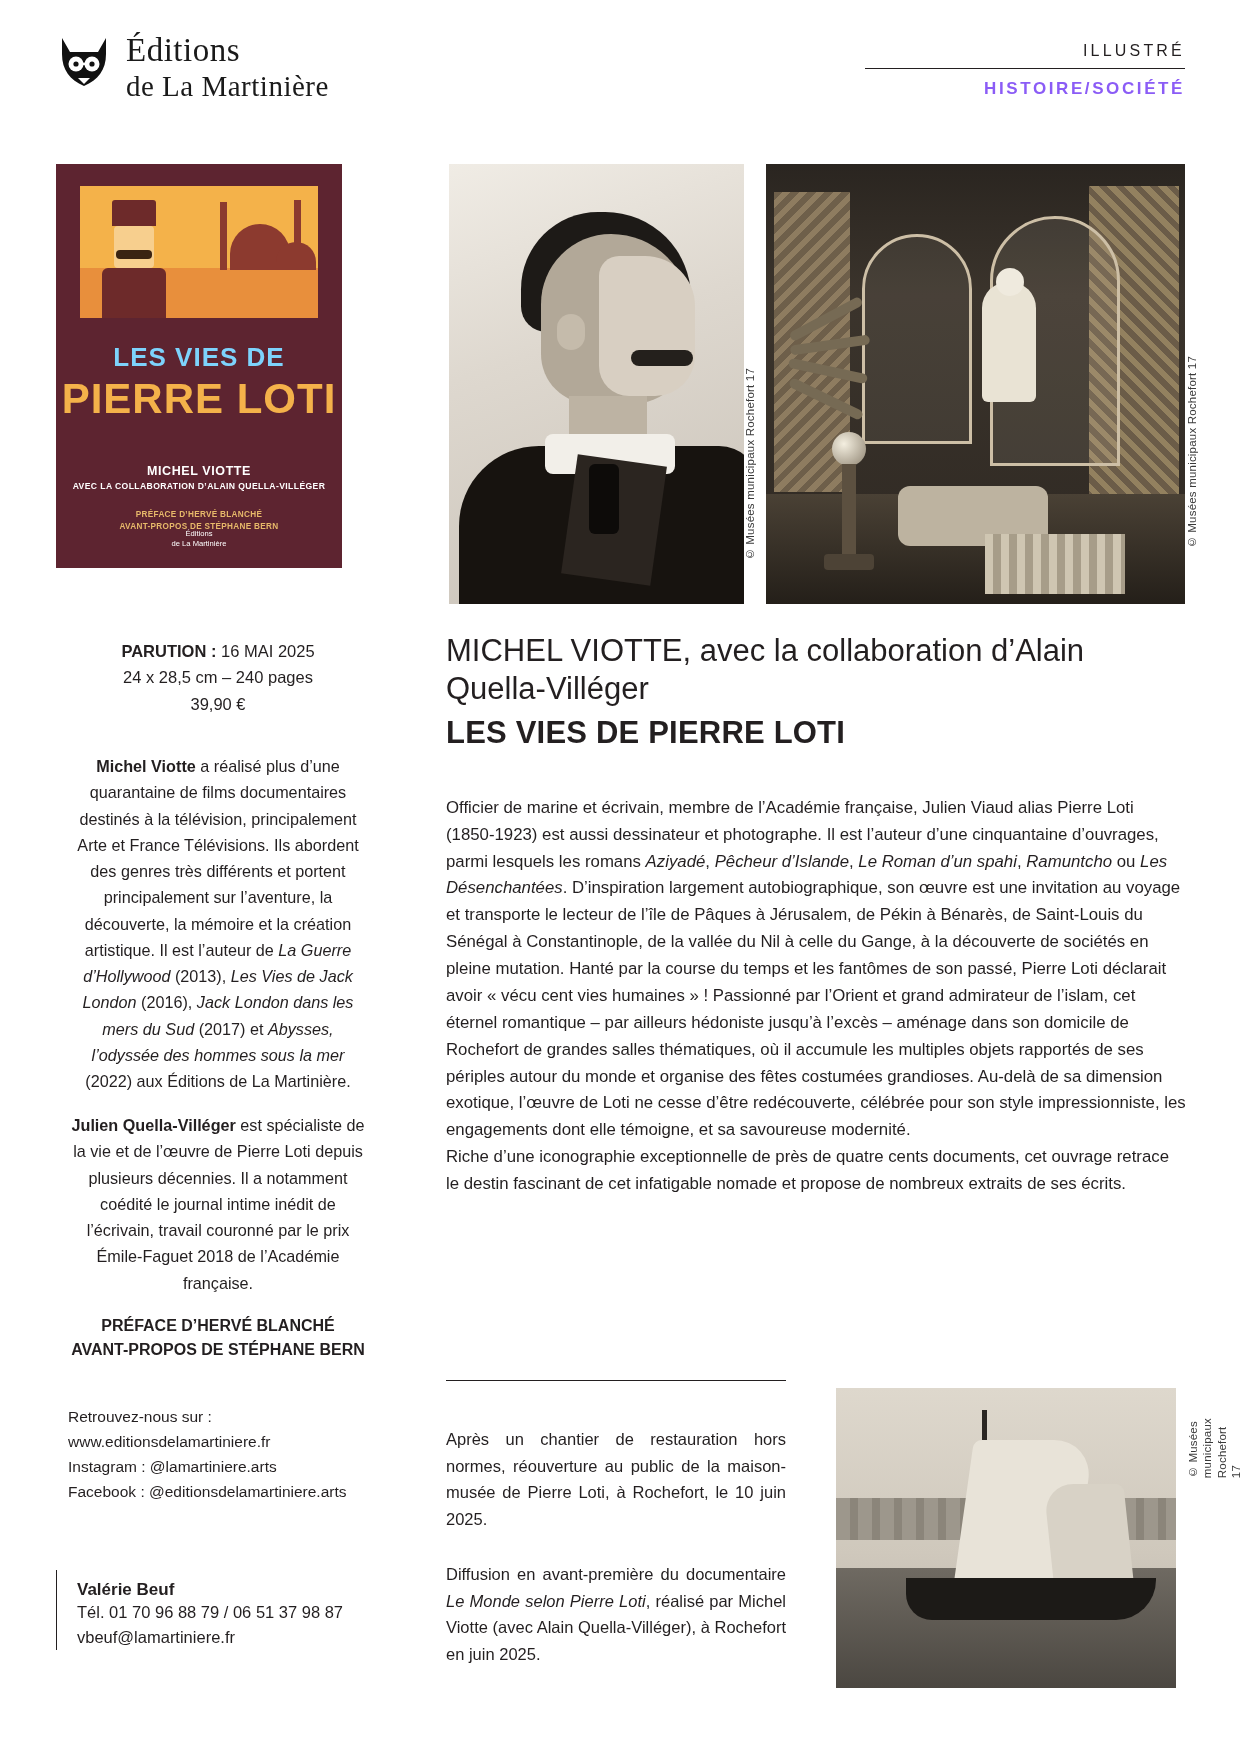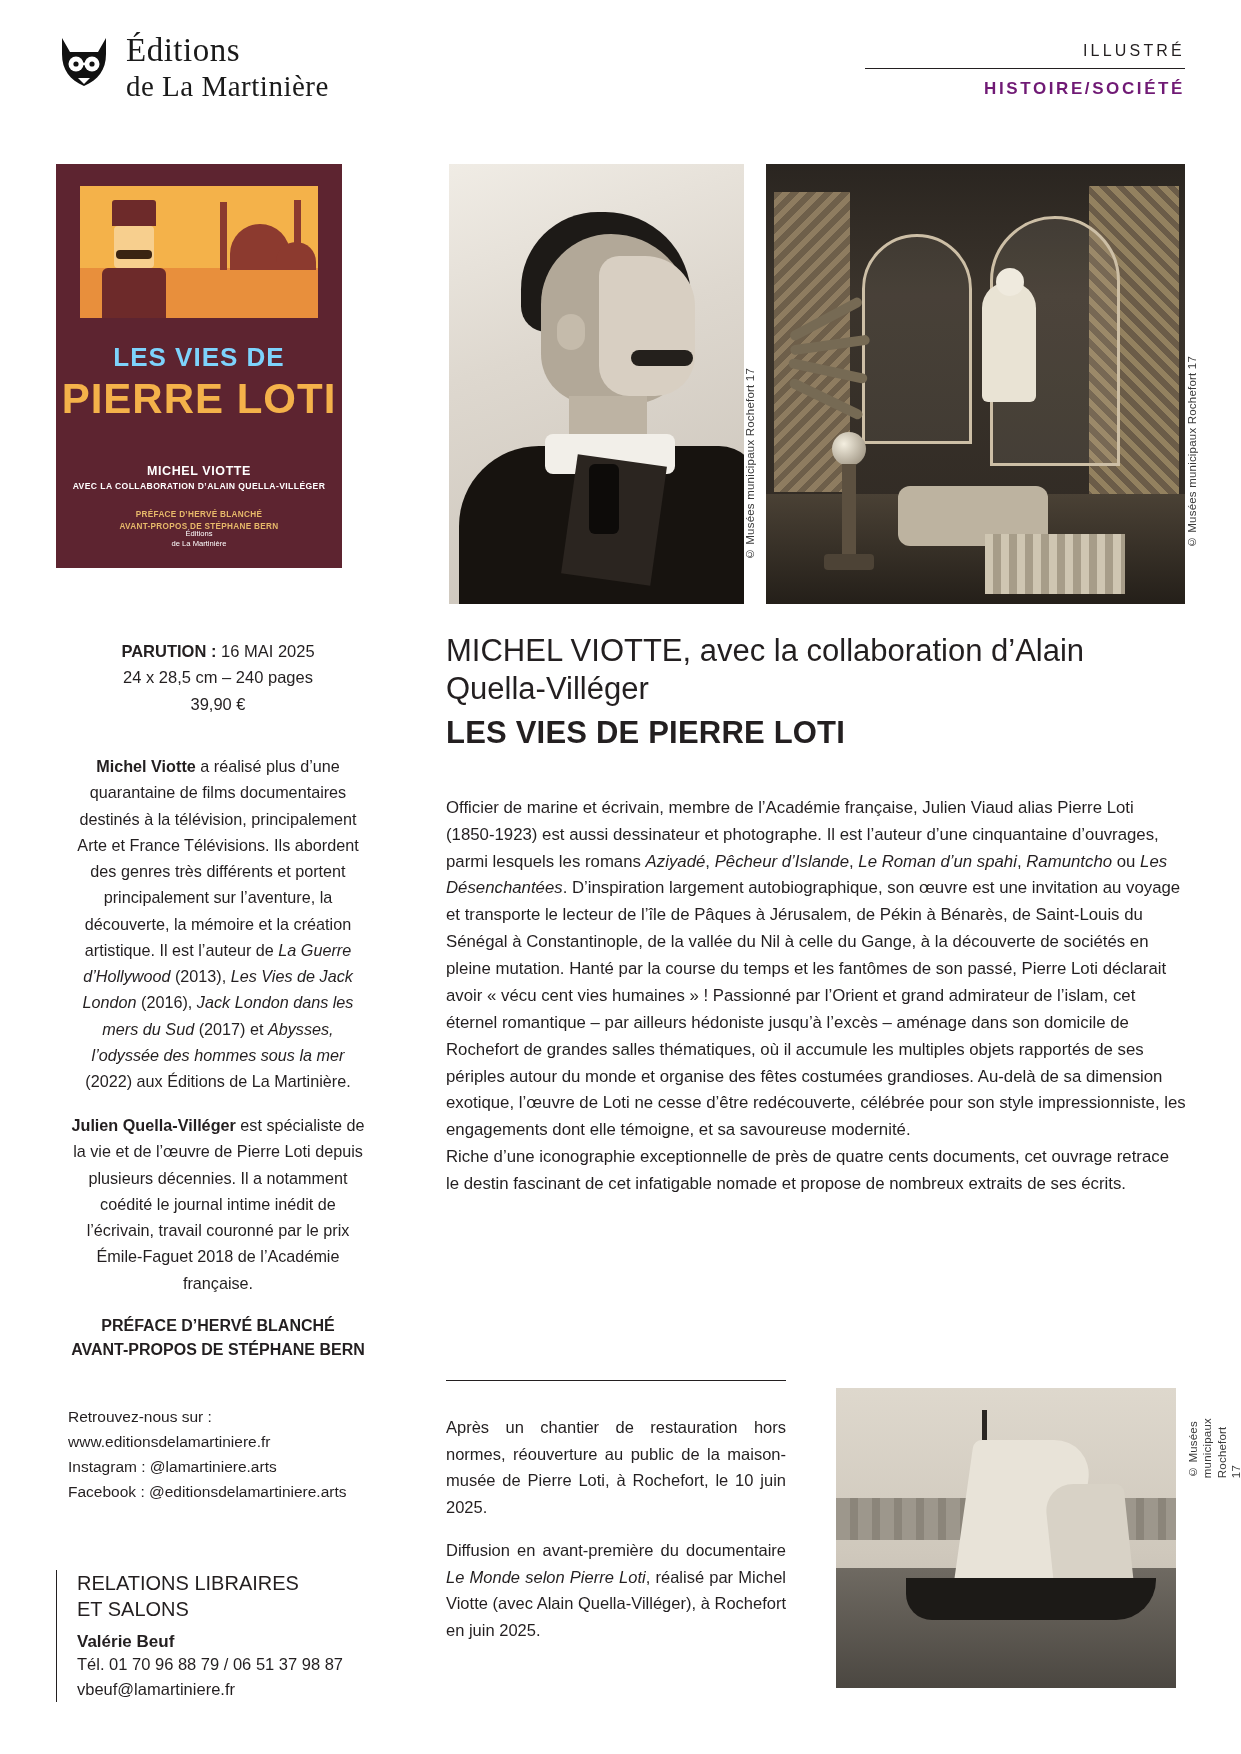--- a/index.html
+++ b/index.html
@@ -19,21 +19,21 @@
   .header { position: absolute; left: 56px; top: 34px; right: 56px; height: 90px; }
   .logo-wrap { position: absolute; left: 0; top: 0; display: flex; align-items: flex-start; gap: 14px; }
   .logo-mark { width: 56px; height: 62px; position: relative; }
   .logo-text { line-height: 1.0; }
   .logo-line1 { font-family: "Liberation Serif", serif; font-size: 33px; letter-spacing: 0.5px; color:#1a1a1a; }
   .logo-line2 { font-family: "Liberation Serif", serif; font-size: 29px; letter-spacing: 0.5px; color:#1a1a1a; margin-top: 5px; }
 
   .header-right { position: absolute; right: 0; top: 8px; text-align: right; width: 320px; }
   .cat-top { font-size: 16px; letter-spacing: 3.2px; color:#231f20; padding-bottom: 8px; }
   .cat-rule { border-top: 1.6px solid #231f20; width: 100%; }
-  .cat-bottom { font-size: 17px; letter-spacing: 2.6px; font-weight: bold; color:#701a75; padding-top: 10px; }
+  .cat-bottom { font-size: 17px; letter-spacing: 2.6px; font-weight: bold; color:#8b5cf6; padding-top: 10px; }
 
   
   .cover {
     position: absolute; left: 56px; top: 164px; width: 286px; height: 404px;
     background: #5d2430; overflow: hidden;
   }
   .cover-ill { position:absolute; left: 24px; top: 22px; width: 238px; height: 132px; background:#f0a93b; overflow:hidden; }
   .cover-sky { position:absolute; left:0; top:0; width:100%; height:82px; background:#f4b24a; }
   .cover-sea { position:absolute; left:0; top:82px; width:100%; height:50px; background:#e88f3c; }
   .dome { position:absolute; background:#8c3a2f; }
@@ -114,21 +114,21 @@
   .right { position:absolute; left: 446px; top: 632px; width: 740px; }
   .title-author { font-size: 31px; line-height: 1.22; color:#231f20; font-weight: normal; }
   .title-book { font-size: 31px; line-height: 1.2; font-weight: bold; margin-top: 6px; letter-spacing: 0.2px; }
   .blurb { margin-top: 44px; font-size: 16.8px; line-height: 1.60; color:#231f20; }
   .blurb p { margin: 0; }
   .blurb i { font-style: italic; }
 
   .ev-rule { position:absolute; left: 446px; top: 1380px; width: 340px; border-top: 1.6px solid #231f20; }
   .events { position:absolute; left: 446px; top: 1398px; width: 340px; }
   .ev-title { font-size: 32px; letter-spacing: 0.5px; color:#231f20; }
-  .ev-p { font-size: 16.5px; line-height: 1.62; text-align: justify; margin-top: 16px; }
+  .ev-p { font-size: 16.5px; line-height: 1.62; text-align: justify; margin-top: 28px; }
   .ev-p i { font-style: italic; }
 
   .p-boat { left: 836px; top: 1388px; width: 340px; height: 300px; }
   .bt-sky { position:absolute; inset:0; background: linear-gradient(180deg,#ded8cd 0%, #cfc8bc 55%, #b9b3a8 100%); }
   .bt-city { position:absolute; left:0; right:0; top: 110px; height: 42px; background: repeating-linear-gradient(90deg,#9d978c 0 14px,#8b857a 14px 22px); }
   .bt-water { position:absolute; left:0; right:0; bottom: 0; height: 120px; background: linear-gradient(180deg,#6f6a62,#4b4741); }
   .bt-hull { position:absolute; left: 70px; bottom: 68px; width: 250px; height: 42px; background:#1c1a17; border-radius: 0 0 40px 26px; }
   .bt-sail1 { position:absolute; left: 126px; top: 52px; width: 120px; height: 170px; background:#e8e3d8; transform: skewX(-8deg); border-radius: 8px 40px 4px 4px; }
   .bt-sail2 { position:absolute; left: 214px; top: 96px; width: 80px; height: 126px; background:#d8d2c6; transform: skewX(6deg); border-radius: 30px 8px 4px 4px; }
   .bt-mast { position:absolute; left: 146px; top: 22px; width: 5px; height: 206px; background:#2a2622; }
@@ -252,24 +252,20 @@
   </div>
 
   <div class="retrouvez">
     <div>Retrouvez-nous sur :</div>
     <div>www.editionsdelamartiniere.fr</div>
     <div>Instagram : @lamartiniere.arts</div>
     <div>Facebook : @editionsdelamartiniere.arts</div>
   </div>
 
   <div class="relations">
-    <div class="rel-title">
-      <div>RELATIONS LIBRAIRES</div>
-      <div>ET SALONS</div>
-    </div>
     <div class="rel-name">Valérie Beuf</div>
     <div class="rel-line">Tél. 01 70 96 88 79 / 06 51 37 98 87</div>
     <div class="rel-line">vbeuf@lamartiniere.fr</div>
   </div>
 
   <div class="right">
     <div class="title-author">MICHEL VIOTTE, avec la collaboration d’Alain Quella-Villéger</div>
     <div class="title-book">LES VIES DE PIERRE LOTI</div>
     <div class="blurb">
       <p><span>Officier de marine et écrivain, membre de l’Académie française, Julien Viaud alias Pierre Loti (1850-1923) est aussi dessinateur et photographe. Il est l’auteur d’une cinquantaine d’ouvrages, parmi lesquels les romans </span><i>Aziyadé</i><span>, </span><i>Pêcheur d’Islande</i><span>, </span><i>Le Roman d’un spahi</i><span>, </span><i>Ramuntcho</i><span> ou </span><i>Les Désenchantées</i><span>. D’inspiration largement autobiographique, son œuvre est une invitation au voyage et transporte le lecteur de l’île de Pâques à Jérusalem, de Pékin à Bénarès, de Saint-Louis du Sénégal à Constantinople, de la vallée du Nil à celle du Gange, à la découverte de sociétés en pleine mutation. Hanté par la course du temps et les fantômes de son passé, Pierre Loti déclarait avoir « vécu cent vies humaines » ! Passionné par l’Orient et grand admirateur de l’islam, cet éternel romantique – par ailleurs hédoniste jusqu’à l’excès – aménage dans son domicile de Rochefort de grandes salles thématiques, où il accumule les multiples objets rapportés de ses périples autour du monde et organise des fêtes costumées grandioses. Au-delà de sa dimension exotique, l’œuvre de Loti ne cesse d’être redécouverte, célébrée pour son style impressionniste, les engagements dont elle témoigne, et sa savoureuse modernité.</span></p>

